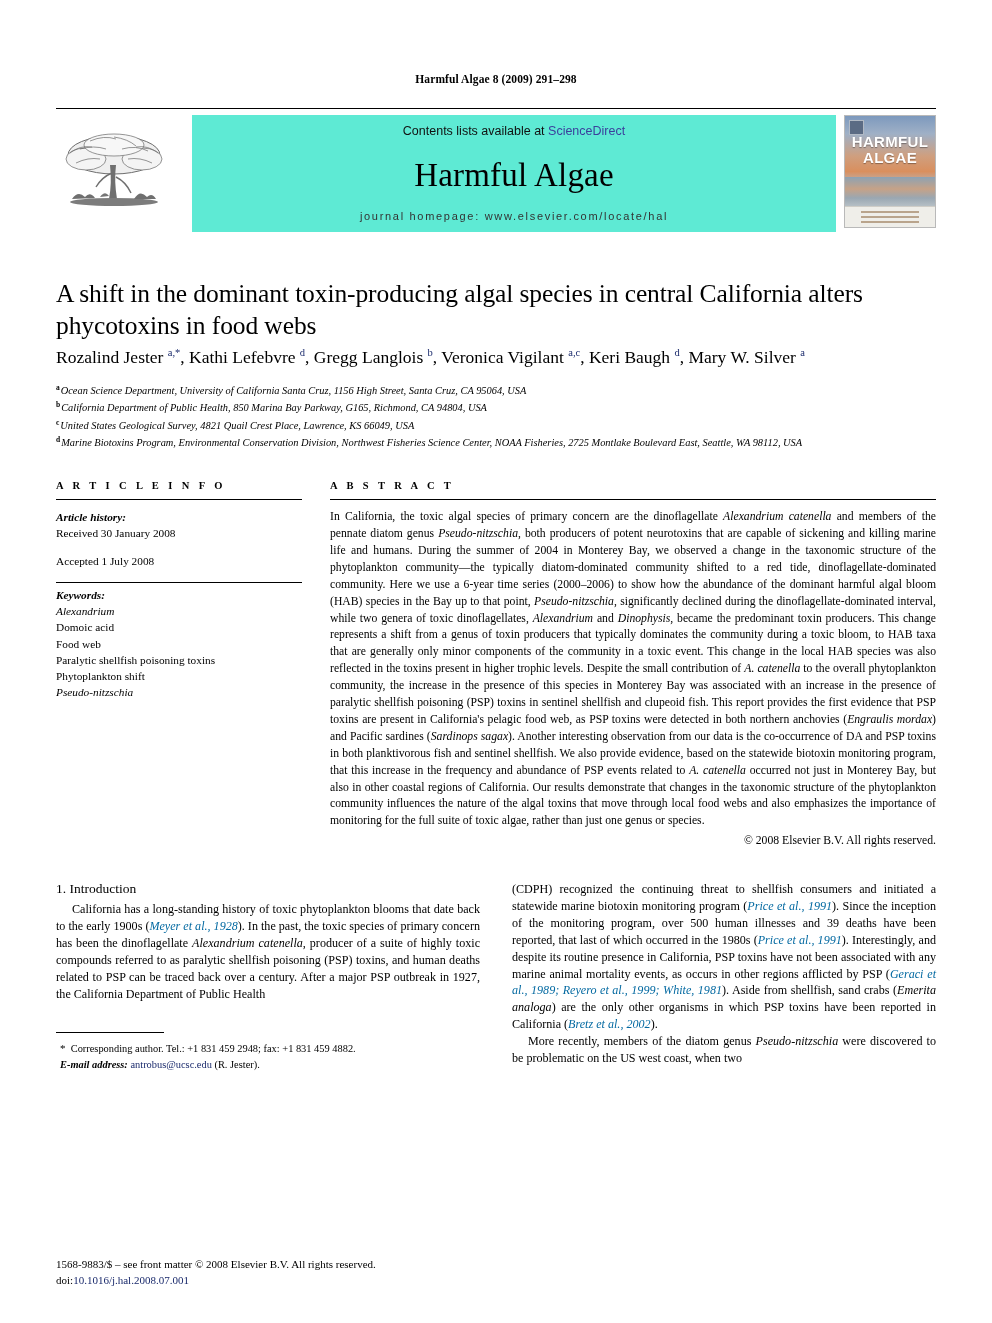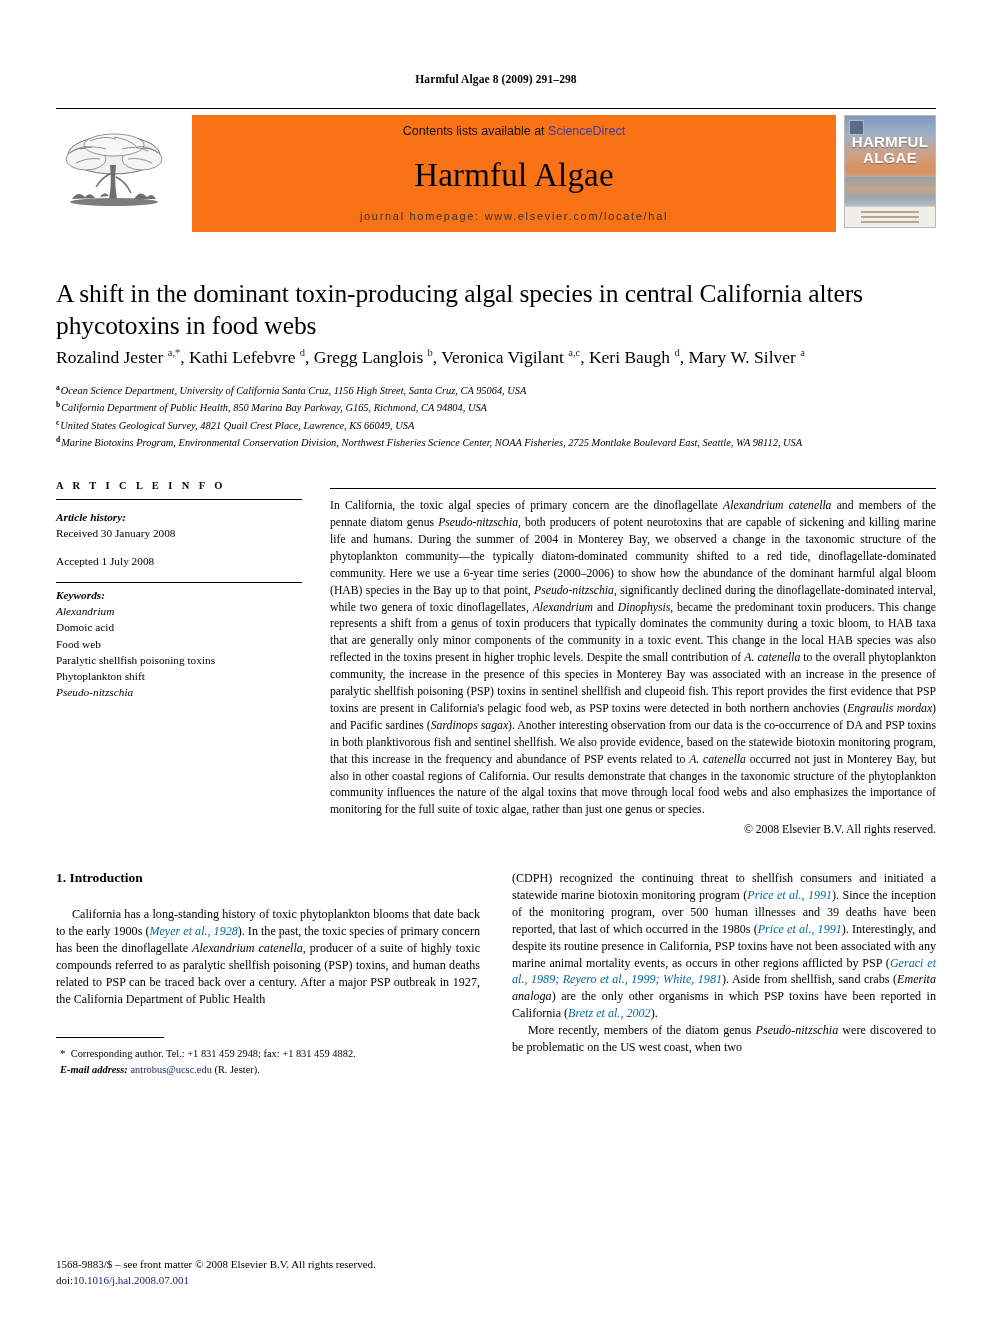--- a/index.html
+++ b/index.html
@@ -56,21 +56,21 @@
   .elsevier-word {
     font-family: "Liberation Serif", serif;
     color: #F18A21;
     font-size: 25px;
     letter-spacing: 0.3px;
     line-height: 1;
     margin-top: 1px;
   }
   .center-band {
     flex: 1 1 auto;
-    background: #f97316;
+    background: #5eead4;
     margin-left: 8px;
     margin-right: 8px;
     display: flex;
     flex-direction: column;
     align-items: center;
     justify-content: space-between;
     padding: 9px 0 10px 0;
     box-sizing: border-box;
   }
   .contents-line {
@@ -222,22 +222,22 @@
   .body-cols {
     margin-top: 34px;
     display: flex;
     gap: 32px;
     position: relative;
   }
   .bcol { width: 424px; flex: 0 0 424px; position: relative; }
   h2.sec-num {
     font-family: "Liberation Serif", serif;
     font-size: 13.5px;
-    font-weight: bold;
-    margin: 0 0 20px 0;
+    font-weight: normal;
+    margin: 0 0 4px 0;
   }
   .para {
     font-size: 12.1px;
     line-height: 1.395;
     text-align: justify;
     text-justify: inter-word;
     text-indent: 16px;
     margin: 0;
   }
   .para.noindent { text-indent: 0; }
@@ -364,20 +364,21 @@
         <span class="it">Alexandrium</span><br>
         <span>Domoic acid</span><br>
         <span>Food web</span><br>
         <span>Paralytic shellfish poisoning toxins</span><br>
         <span>Phytoplankton shift</span><br>
         <span class="it">Pseudo-nitzschia</span>
       </div>
     </div>
 
     <div class="col-abstract">
+      <div class="sec-head">A B S T R A C T</div>
       <div class="rule"></div>
       <div class="abstract-body">In California, the toxic algal species of primary concern are the dinoflagellate <i>Alexandrium catenella</i> and members of the pennate diatom genus <i>Pseudo-nitzschia</i>, both producers of potent neurotoxins that are capable of sickening and killing marine life and humans. During the summer of 2004 in Monterey Bay, we observed a change in the taxonomic structure of the phytoplankton community—the typically diatom-dominated community shifted to a red tide, dinoflagellate-dominated community. Here we use a 6-year time series (2000–2006) to show how the abundance of the dominant harmful algal bloom (HAB) species in the Bay up to that point, <i>Pseudo-nitzschia</i>, significantly declined during the dinoflagellate-dominated interval, while two genera of toxic dinoflagellates, <i>Alexandrium</i> and <i>Dinophysis</i>, became the predominant toxin producers. This change represents a shift from a genus of toxin producers that typically dominates the community during a toxic bloom, to HAB taxa that are generally only minor components of the community in a toxic event. This change in the local HAB species was also reflected in the toxins present in higher trophic levels. Despite the small contribution of <i>A. catenella</i> to the overall phytoplankton community, the increase in the presence of this species in Monterey Bay was associated with an increase in the presence of paralytic shellfish poisoning (PSP) toxins in sentinel shellfish and clupeoid fish. This report provides the first evidence that PSP toxins are present in California's pelagic food web, as PSP toxins were detected in both northern anchovies (<i>Engraulis mordax</i>) and Pacific sardines (<i>Sardinops sagax</i>). Another interesting observation from our data is the co-occurrence of DA and PSP toxins in both planktivorous fish and sentinel shellfish. We also provide evidence, based on the statewide biotoxin monitoring program, that this increase in the frequency and abundance of PSP events related to <i>A. catenella</i> occurred not just in Monterey Bay, but also in other coastal regions of California. Our results demonstrate that changes in the taxonomic structure of the phytoplankton community influences the nature of the algal toxins that move through local food webs and also emphasizes the importance of monitoring for the full suite of toxic algae, rather than just one genus or species.</div>
       <div class="copyright">© 2008 Elsevier B.V. All rights reserved.</div>
     </div>
   </div>
 
   <div class="body-cols">
 
     <div class="bcol">
       <h2 class="sec-num">1.  Introduction</h2>

